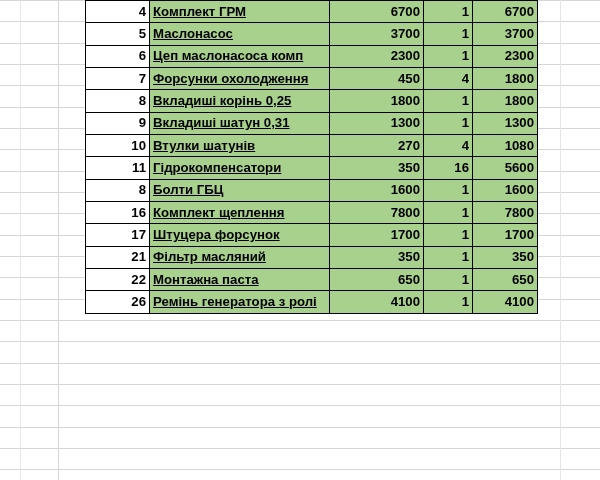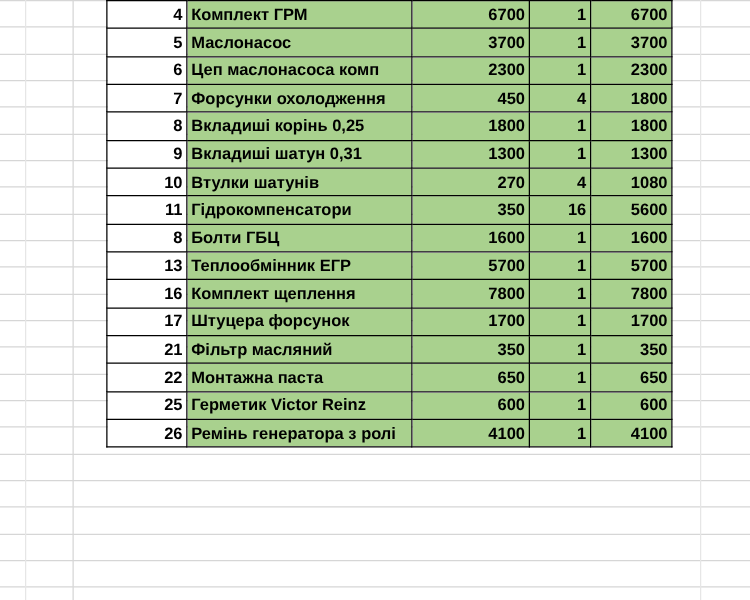--- a/index.html
+++ b/index.html
@@ -23,21 +23,21 @@
     font-size:13.2px;
     line-height:20px;
     color:#000000;
     border:1px solid #000000;
     white-space:nowrap;
     overflow:hidden;
     font-weight:600;
   }
   td.c-idx   {width:57px; background:#ffffff; text-align:right;
               font-weight:400;}
-  td.c-name  {width:173px;background:#a9d18e; text-align:left;}
+  td.c-name  {width:173px;background:#a9d18e; text-align:left;text-decoration:underline;}
   td.c-price {width:87px; background:#a9d18e; text-align:right;}
   td.c-qty   {width:42px; background:#a9d18e; text-align:right;}
   td.c-total {width:58px; background:#a9d18e; text-align:right;}
 </style>
 </head>
 <body>
 
 <div id="sheet">
 
   <div class="bg-grid" id="bggrid">
@@ -128,27 +128,20 @@
           <td class="c-total">5600</td>
         </tr>
         <tr>
           <td class="c-idx">8</td>
           <td class="c-name">Болти ГБЦ</td>
           <td class="c-price">1600</td>
           <td class="c-qty">1</td>
           <td class="c-total">1600</td>
         </tr>
         <tr>
-          <td class="c-idx">13</td>
-          <td class="c-name">Теплообмінник ЕГР</td>
-          <td class="c-price">5700</td>
-          <td class="c-qty">1</td>
-          <td class="c-total">5700</td>
-        </tr>
-        <tr>
           <td class="c-idx">16</td>
           <td class="c-name">Комплект щеплення</td>
           <td class="c-price">7800</td>
           <td class="c-qty">1</td>
           <td class="c-total">7800</td>
         </tr>
         <tr>
           <td class="c-idx">17</td>
           <td class="c-name">Штуцера форсунок</td>
           <td class="c-price">1700</td>
@@ -163,27 +156,20 @@
           <td class="c-total">350</td>
         </tr>
         <tr>
           <td class="c-idx">22</td>
           <td class="c-name">Монтажна паста</td>
           <td class="c-price">650</td>
           <td class="c-qty">1</td>
           <td class="c-total">650</td>
         </tr>
         <tr>
-          <td class="c-idx">25</td>
-          <td class="c-name">Герметик Victor Reinz</td>
-          <td class="c-price">600</td>
-          <td class="c-qty">1</td>
-          <td class="c-total">600</td>
-        </tr>
-        <tr>
           <td class="c-idx">26</td>
           <td class="c-name">Ремінь генератора з ролі</td>
           <td class="c-price">4100</td>
           <td class="c-qty">1</td>
           <td class="c-total">4100</td>
         </tr>
       </tbody>
   </table>
 
 </div>

